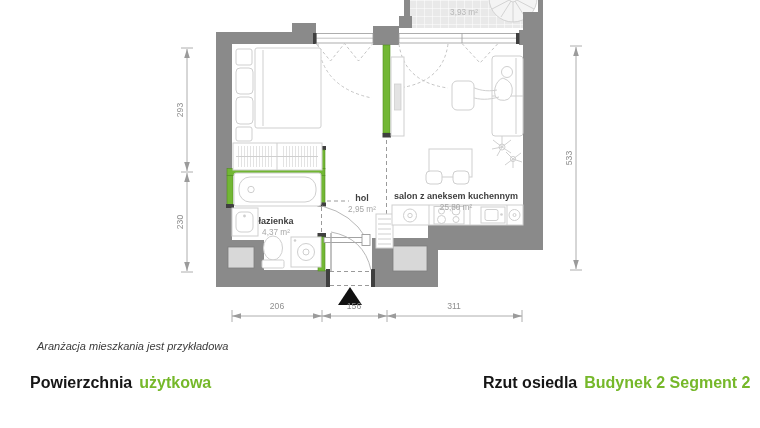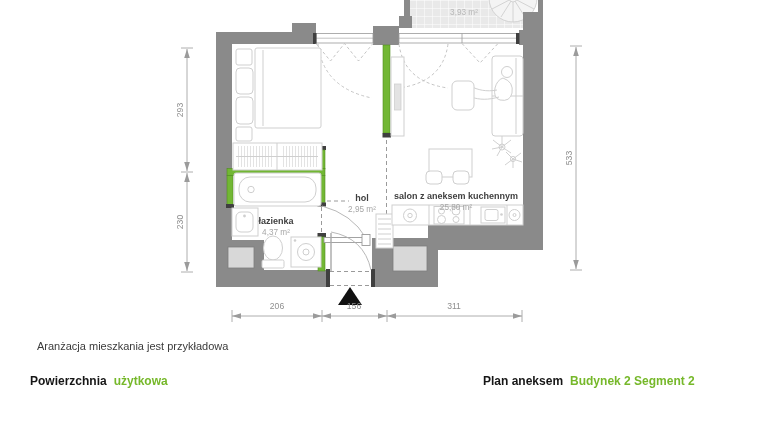--- a/index.html
+++ b/index.html
@@ -14,22 +14,22 @@
   .wall{fill:#8a8a8a;}
   .gwall{fill:#72b734;stroke:#508c1e;stroke-width:0.6;}
   .cap{fill:#3f3f3f;}
   .furn{fill:#ffffff;stroke:#cfcfcf;stroke-width:1;}
   .furn-l{fill:none;stroke:#cfcfcf;stroke-width:1;}
   .dash{fill:none;stroke:#bdbdbd;stroke-width:0.9;stroke-dasharray:3 2.5;}
   .dashd{fill:none;stroke:#9a9a9a;stroke-width:1;stroke-dasharray:4 3;}
   .arc{fill:none;stroke:#b0b0b0;stroke-width:0.9;}
   .dim{stroke:#9b9b9b;stroke-width:0.8;}
   .dimarrow{fill:#9b9b9b;}
-  #disclaimer{position:absolute;left:37px;top:340px;font-size:11px;color:#3b3b3b;}
-  .foot{position:absolute;top:374px;font-size:12px;font-weight:bold;color:#161616;white-space:nowrap;}
+  #disclaimer{position:absolute;left:37px;top:340px;font-size:11px;color:#3b3b3b;font-style:italic;}
+  .foot{position:absolute;top:374px;font-size:16px;font-weight:bold;color:#161616;white-space:nowrap;}
   .foot .val{color:#76b82a;margin-left:7px;}
   #foot-1{left:30px;} #foot-2{left:268px;} #foot-3{left:483px;}
 </style>
 </head>
 <body>
 
 <div id="stage">
 
 <svg id="plan-svg" width="760" height="340" viewBox="0 0 760 340">
   <defs>
@@ -289,16 +289,16 @@
     <text class="t-dim" x="454" y="309" text-anchor="middle">311</text>
   </g>
 </svg>
 
 <div id="disclaimer">Aranżacja mieszkania jest przykładowa</div>
 
 <div class="foot" id="foot-1">
   <span>Powierzchnia</span><span class="val">użytkowa</span>
 </div>
 <div class="foot" id="foot-3">
-  <span>Plan aneksem</span><span class="val">Budynek 2 Segment 2</span>
+  <span>Rzut osiedla</span><span class="val">Budynek 2 Segment 2</span>
 </div>
 
 </div>
 
 </body></html>

